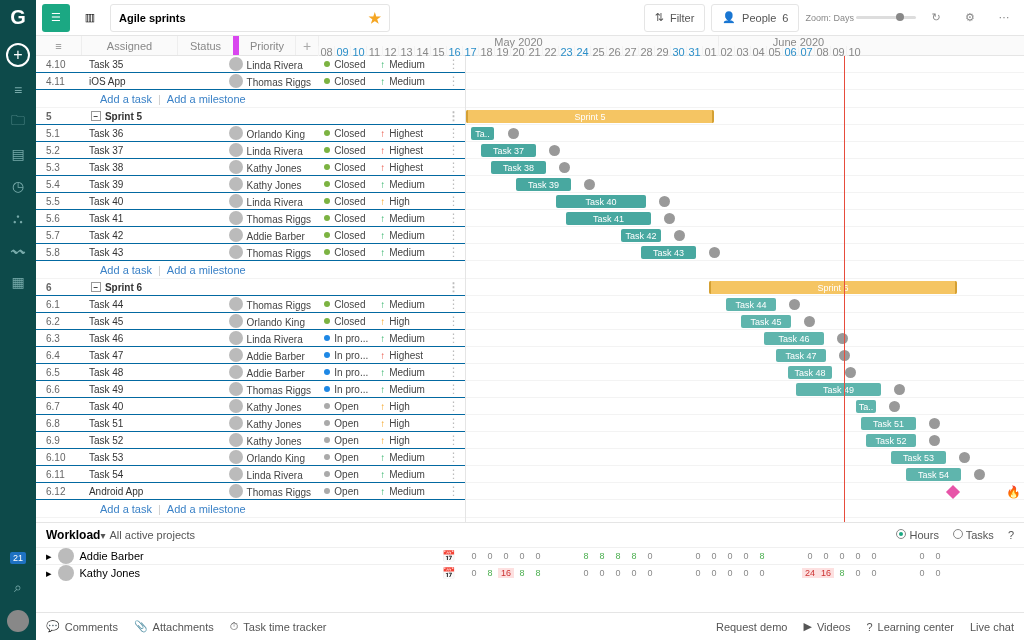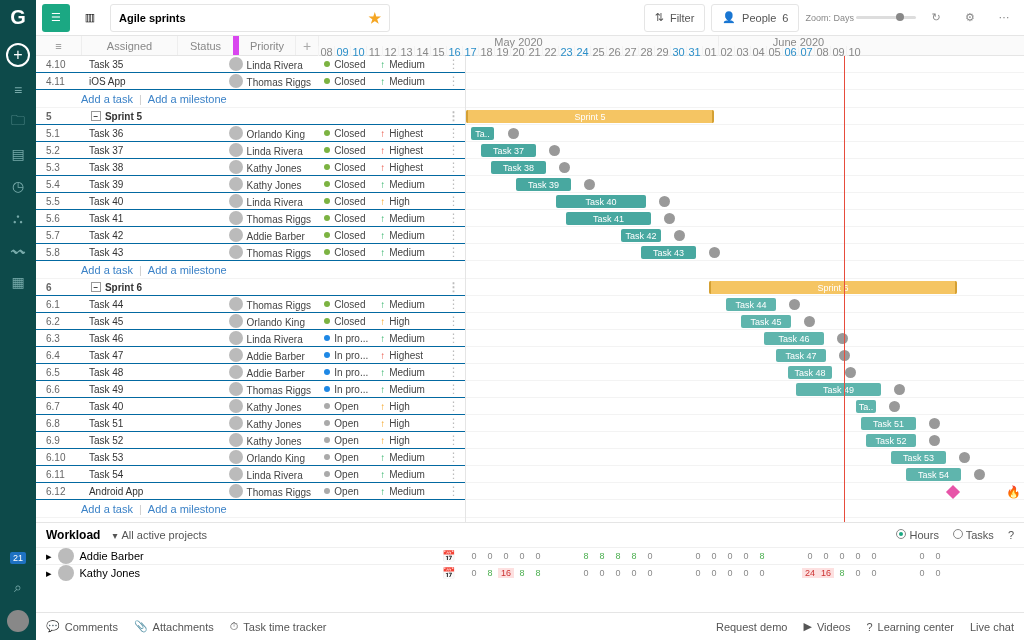--- a/index.html
+++ b/index.html
@@ -52,39 +52,39 @@
 .row .prio{width:62px;display:flex;align-items:center;gap:4px;font-size:10px;color:#444}
 .row .more{width:23px;text-align:center;color:#bbb;font-size:12px}
 .dot{width:6px;height:6px;border-radius:50%;display:inline-block}
 .d-closed{background:#7cb342}
 .d-inprog{background:#1e88e5}
 .d-open{background:#aaa}
 .arr{font-size:10px}
 .a-h{color:#f39c12}
 .a-hh{color:#e74c3c}
 .a-m{color:#27ae60}
-.addlink{height:18px;display:flex;align-items:center;padding-left:45px;gap:6px;font-size:10px;border-bottom:1px solid #f3f3f3}
+.addlink{height:18px;display:flex;align-items:center;padding-left:64px;gap:6px;font-size:10px;border-bottom:1px solid #f3f3f3}
 .addlink a{color:#3b82c7;text-decoration:none}
 .addlink .sep{color:#ccc}
 .gantt{flex:1;overflow:auto;position:relative}
 .grow{height:17px;position:relative;border-bottom:1px solid #f3f3f3}
 .grow .bar{position:absolute;height:13px;top:2px;border-radius:2px;display:flex;align-items:center;justify-content:center;font-size:9px;color:#fff;overflow:hidden;white-space:nowrap}
 .grow .av2{position:absolute;width:11px;height:11px;border-radius:50%;background:#999;top:3px}
 .b-sprint{background:#f5c563;color:#555}
 .b-sprint::before{content:"";position:absolute;left:0;top:-2px;bottom:-2px;width:2px;background:#d4a033}
 .b-sprint::after{content:"";position:absolute;right:0;top:-2px;bottom:-2px;width:2px;background:#d4a033}
 .b-teal{background:#48a8a0}
 .b-teal2{background:#5fb5ad}
 .milestone{position:absolute;width:10px;height:10px;transform:rotate(45deg);top:4px}
 .m-pink{background:#e754a8}
 .fire{position:absolute;top:2px;font-size:12px}
 .grow.addlink-row{height:18px}
 .gantt-today{position:absolute;top:0;bottom:0;width:1px;background:#e74c3c;left:378px;z-index:10}
 .workload{height:90px;border-top:1px solid #e5e5e5;display:flex;flex-direction:column}
-.wl-head{height:24px;display:flex;align-items:center;padding:0 10px;gap:12px}
+.wl-head{height:24px;display:flex;align-items:center;padding:0 10px;}
 .wl-head .title{font-weight:600;font-size:12px}
 .wl-head .dd{font-size:10px;color:#555;display:flex;align-items:center;gap:4px}
 .wl-head .opts{margin-left:auto;display:flex;gap:14px;align-items:center;font-size:10px;color:#555}
 .radio{width:10px;height:10px;border-radius:50%;border:1px solid #888;display:inline-block;position:relative}
 .radio.on::after{content:"";position:absolute;inset:2px;background:#1ba883;border-radius:50%}
 .wl-row{flex:1;display:flex;align-items:center;border-top:1px solid #f0f0f0}
 .wl-left{width:430px;display:flex;align-items:center;gap:6px;padding-left:10px;font-size:10px}
 .wl-left .av{width:16px;height:16px;border-radius:50%;background:#bbb}
 .wl-cal{position:absolute;right:10px;color:#aaa}
 .wl-cells{flex:1;display:flex}

